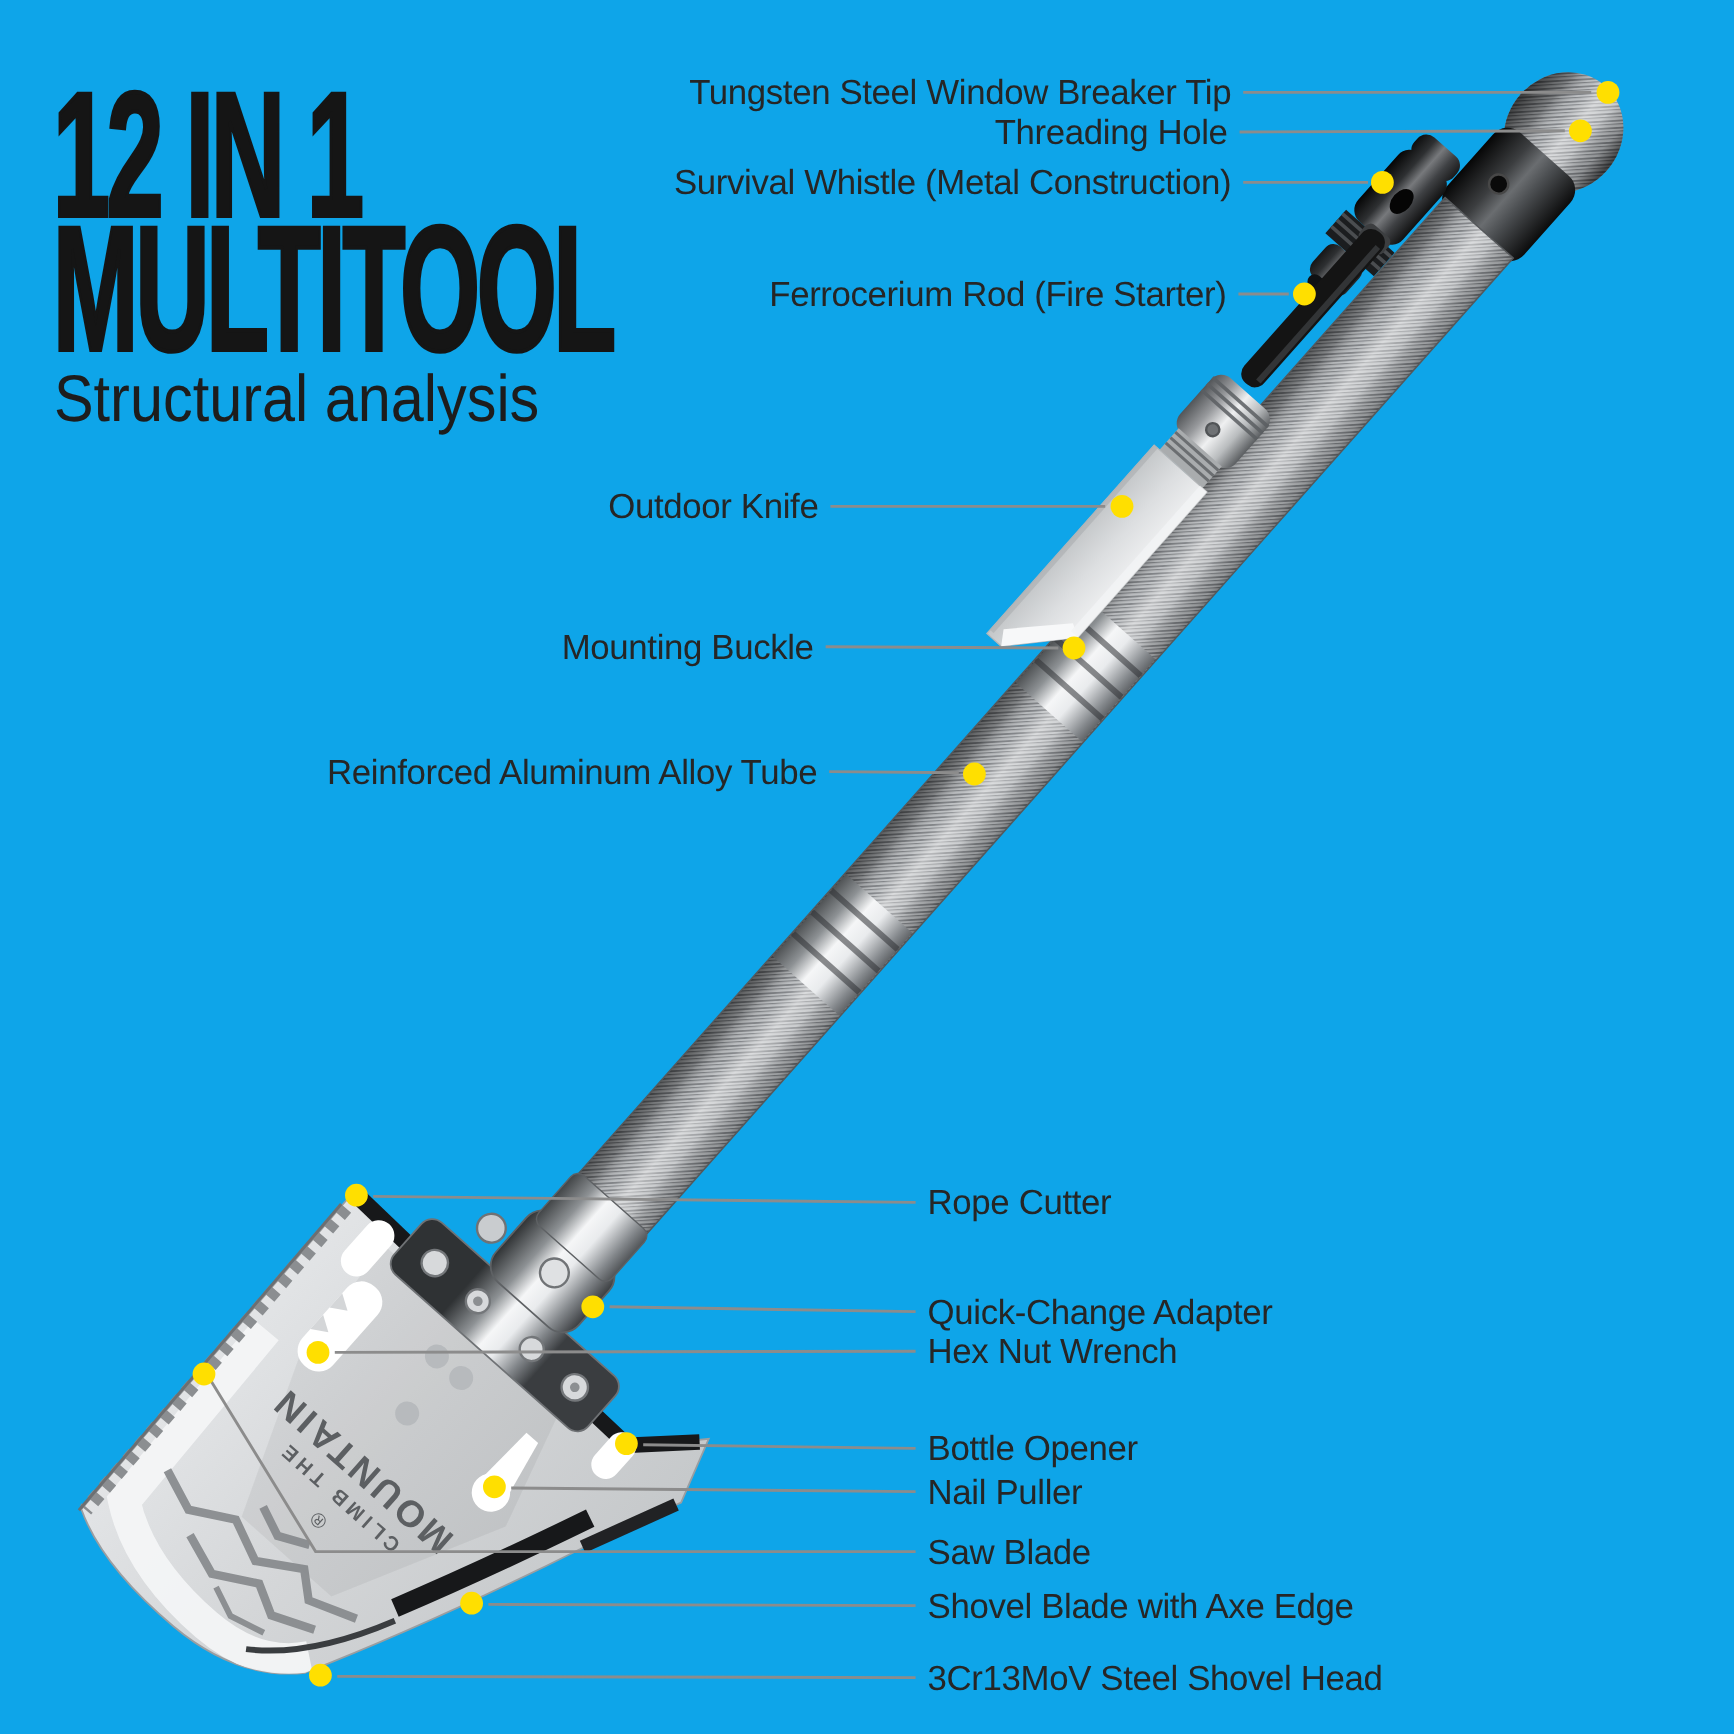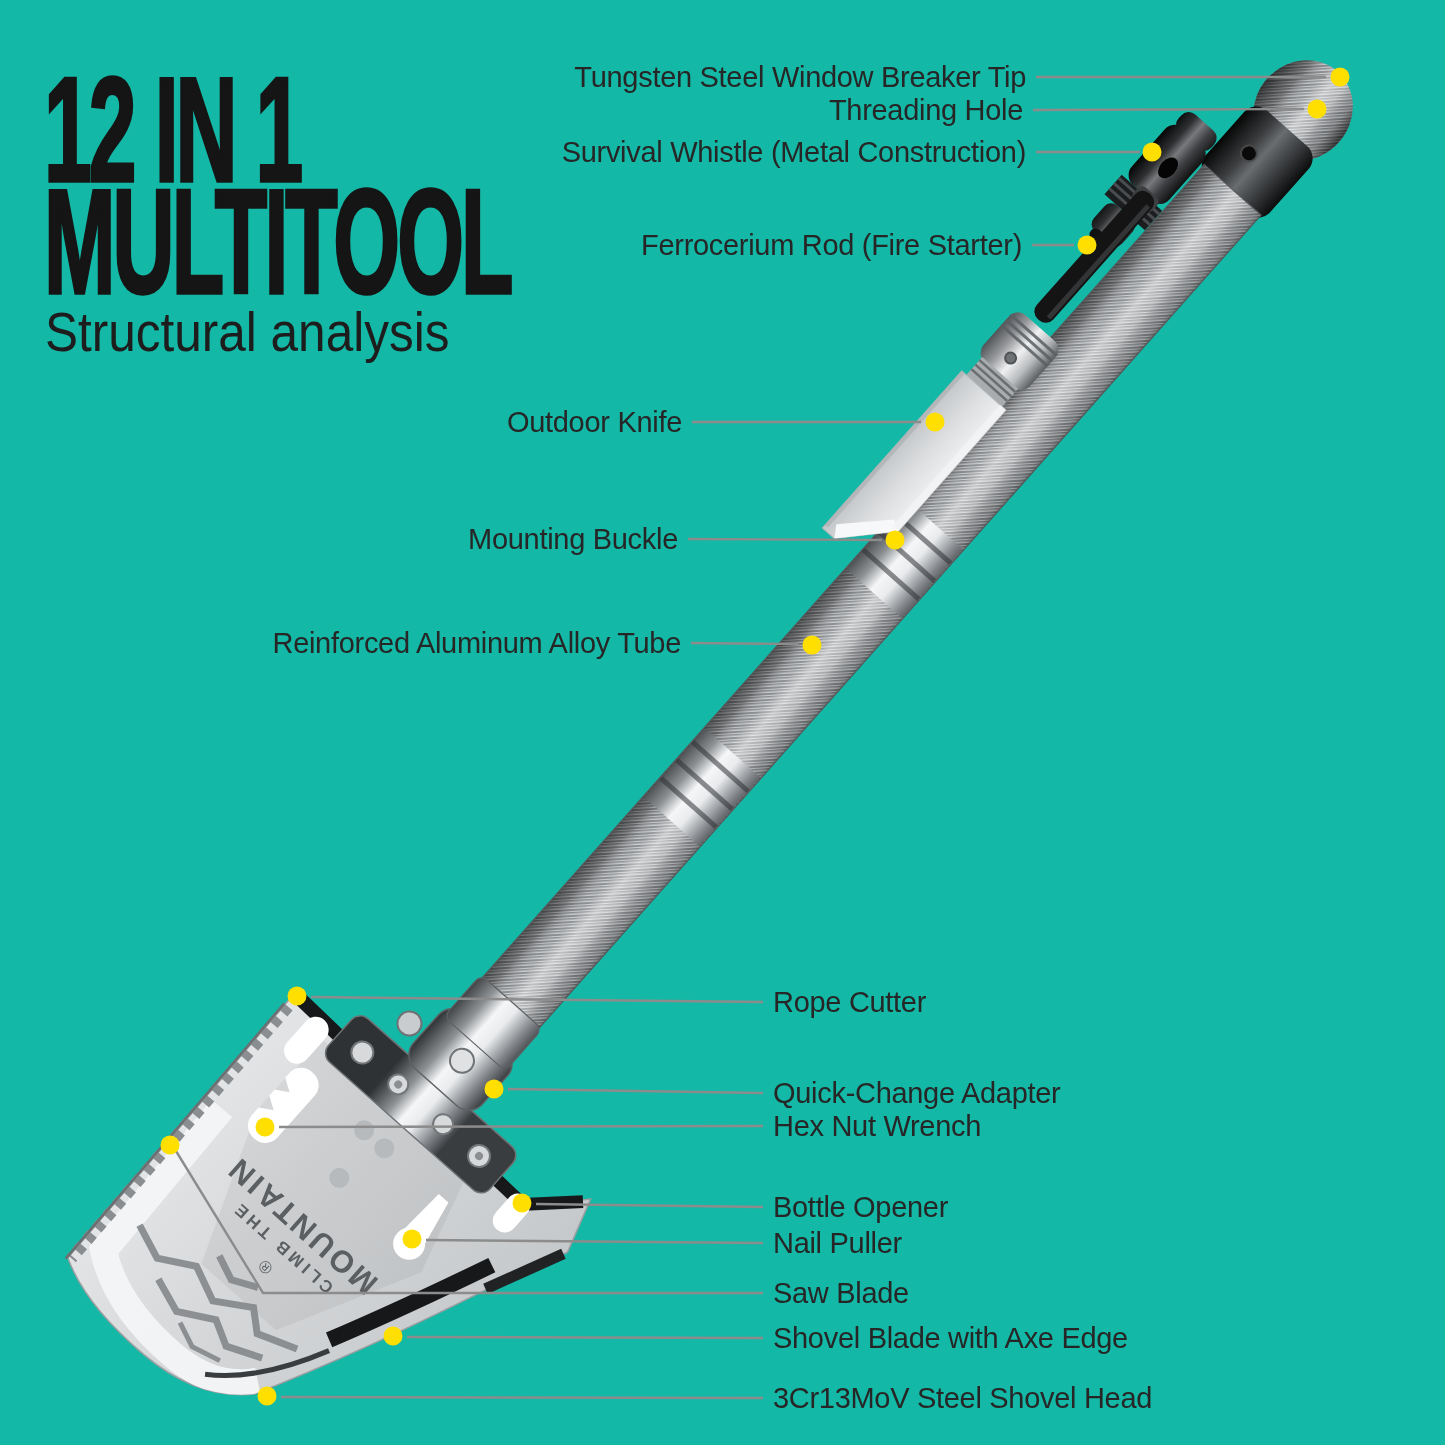--- a/index.html
+++ b/index.html
@@ -1,16 +1,16 @@
 <!DOCTYPE html>
 <html><head>
 <meta charset="utf-8">
 <style>
   html,body{margin:0;padding:0;background:#ffffff;}
-  .stage{position:relative;width:1445px;height:1445px;background:#14b8a6;overflow:hidden;
+  .stage{position:relative;width:1445px;height:1445px;background:#0ea5e9;overflow:hidden;
          font-family:"Liberation Sans",sans-serif;}
   .title-line{position:absolute;left:44px;line-height:1;font-weight:bold;color:#151515;
               letter-spacing:-5px;transform:scaleX(.58);transform-origin:0 0;
               -webkit-text-stroke:3.5px #151515;font-size:148px;white-space:nowrap;}
   .t1{top:56px;} .t2{top:168px;}
   .subtitle{position:absolute;left:45px;top:300px;font-size:55px;color:#1d1d1d;
             transform:scaleX(.90);transform-origin:0 0;white-space:nowrap;}
   svg{position:absolute;left:0;top:0;}
   .callout-label{font-size:29px;fill:#262626;letter-spacing:-.3px;}
 </style>

